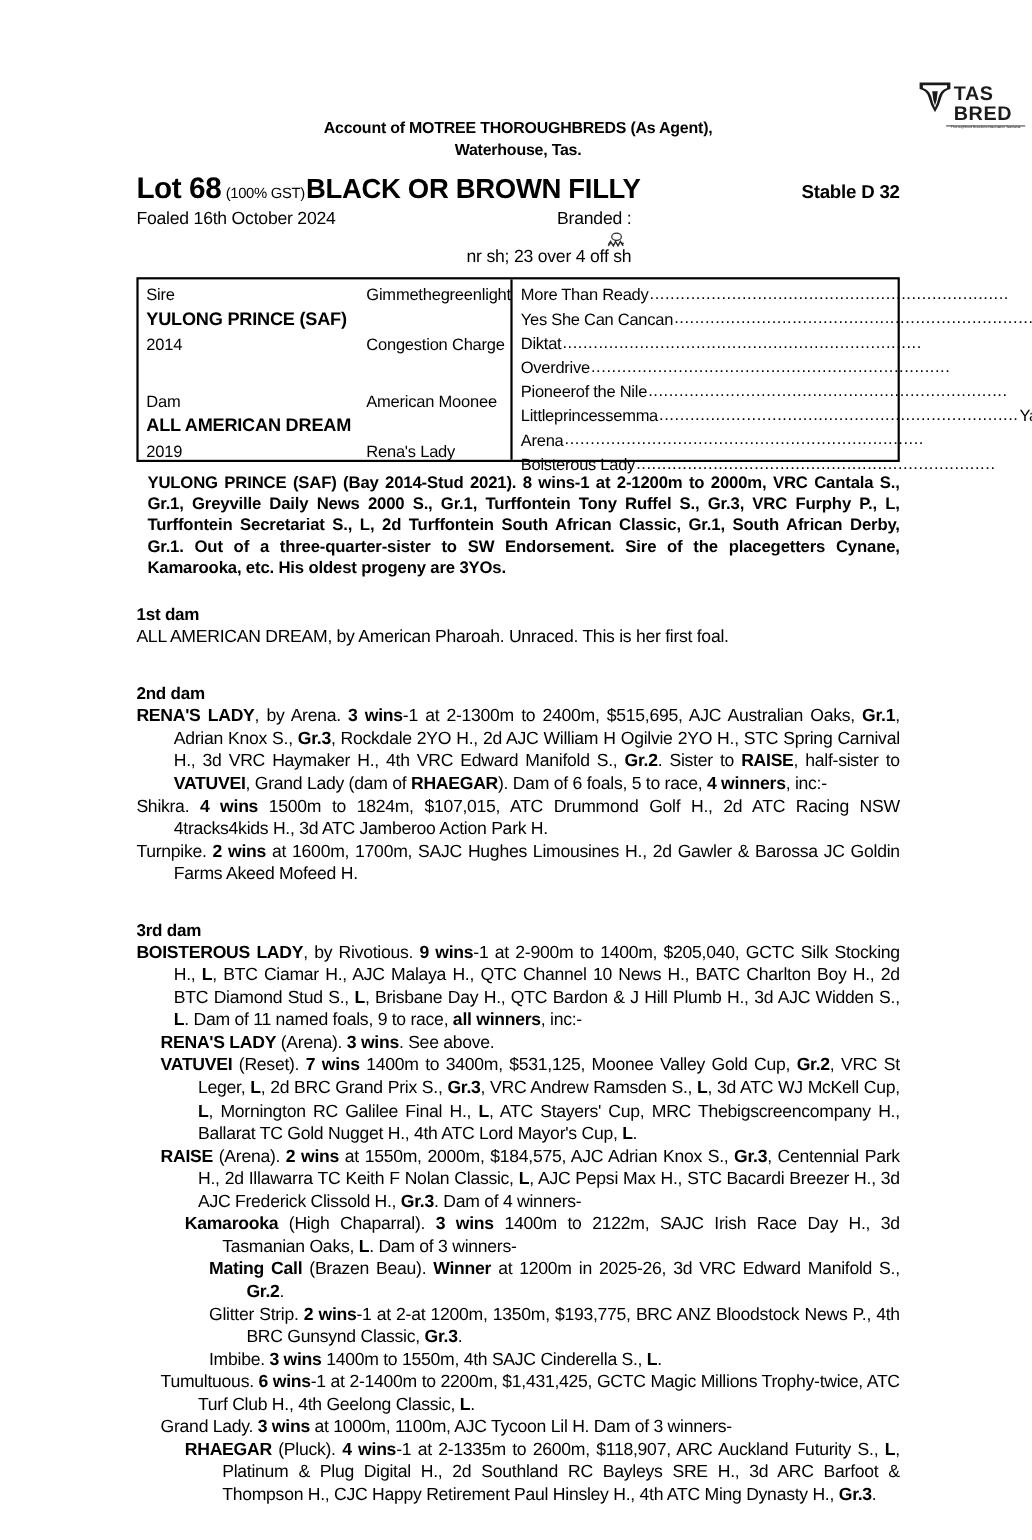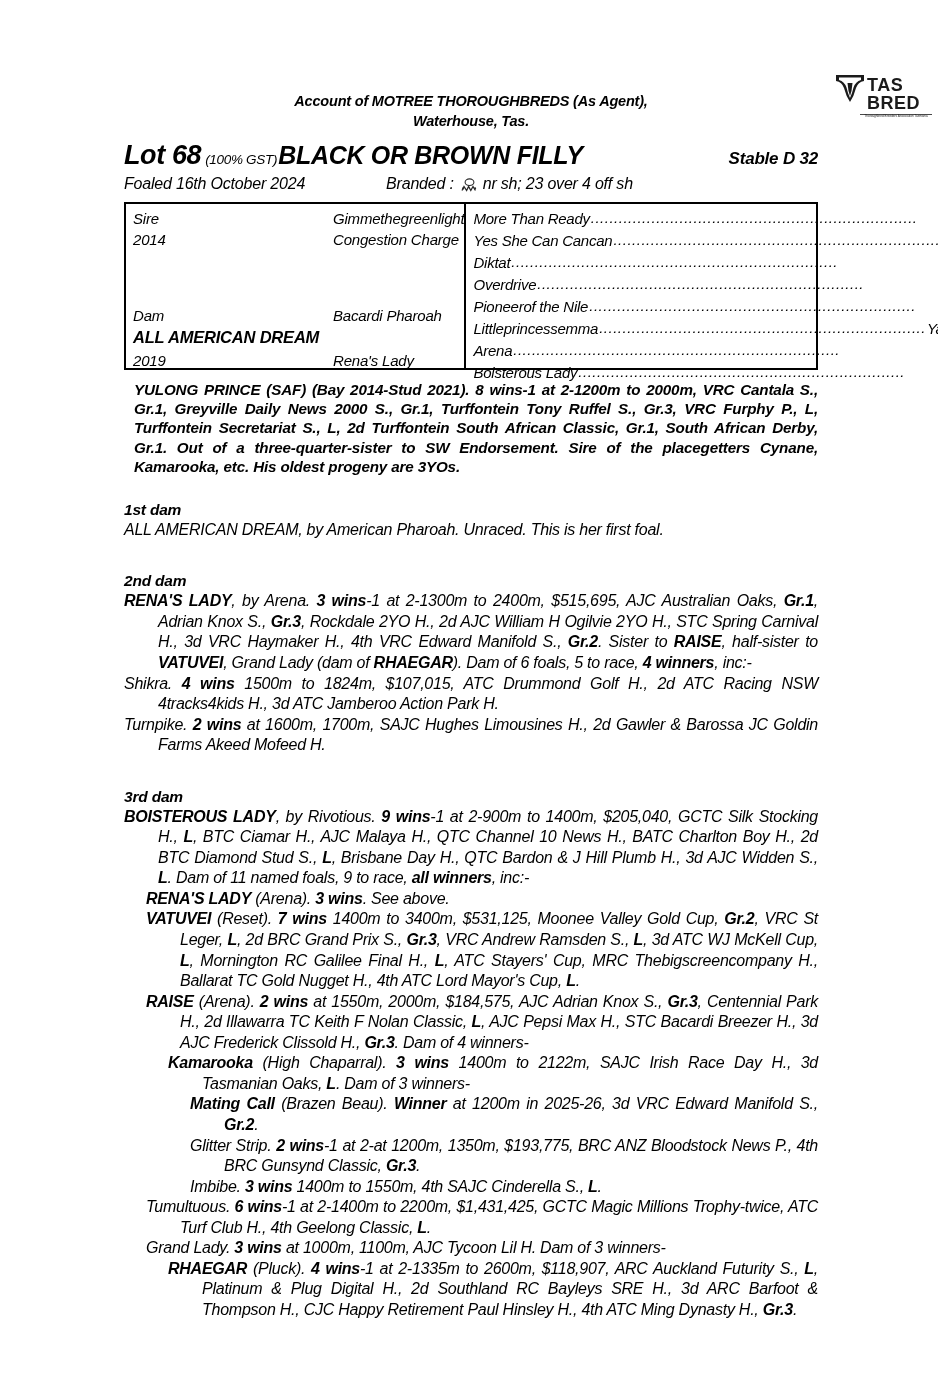--- a/index.html
+++ b/index.html
@@ -11,23 +11,22 @@
     width: 938px;
     height: 1400px;
     font-family: "Liberation Sans", sans-serif;
     color: #000000;
     position: relative;
     overflow: hidden;
   }
   .page {
     position: absolute;
     left: 124px;
-    top: 0;
+    top: 16px;
     width: 694px;
-    font-style: italic;
   }
 
   
   .logo-wrap {
     position: absolute;
     right: 0px;
     top: 72px;
     width: 104px;
     height: 48px;
   }
@@ -76,23 +75,24 @@
 
   
   .foaled-row {
     display: flex;
     align-items: baseline;
     margin-top: 4px;
     font-size: 16px;
     letter-spacing: -0.2px;
   }
   .branded {
-    margin-left: 81px;
-    display: flex;
-    align-items: center;
+    margin-left: 119px;
+    display: flex;
+    align-items: flex-end;
+    flex-direction: column;
   }
   .brand-glyph {
     display: inline-block;
     width: 22px;
     height: 16px;
     margin: 0 3px 0 4px;
     position: relative;
     top: 2px;
   }
 
@@ -234,29 +234,30 @@
     </span>
   </div>
 
   <div class="ped-table">
     <div class="ped-left">
       <div class="grp">
         <div class="ped-row">
           <span class="lbl">Sire</span>
           <span class="nm">Gimmethegreenlight</span>
         </div>
+        <div class="ped-name">YULONG PRINCE (SAF)</div>
         <div class="ped-row">
           <span class="lbl">2014</span>
           <span class="nm">Congestion Charge</span>
         </div>
       </div>
       <div class="grp second">
         <div class="ped-row">
           <span class="lbl">Dam</span>
-          <span class="nm">Bacardi Pharoah</span>
+          <span class="nm">American Moonee</span>
         </div>
         <div class="ped-name">ALL AMERICAN DREAM</div>
         <div class="ped-row">
           <span class="lbl">2019</span>
           <span class="nm">Rena's Lady</span>
         </div>
       </div>
     </div>
     <div class="ped-right" id="gp-col">
         <div class="gp-row">

